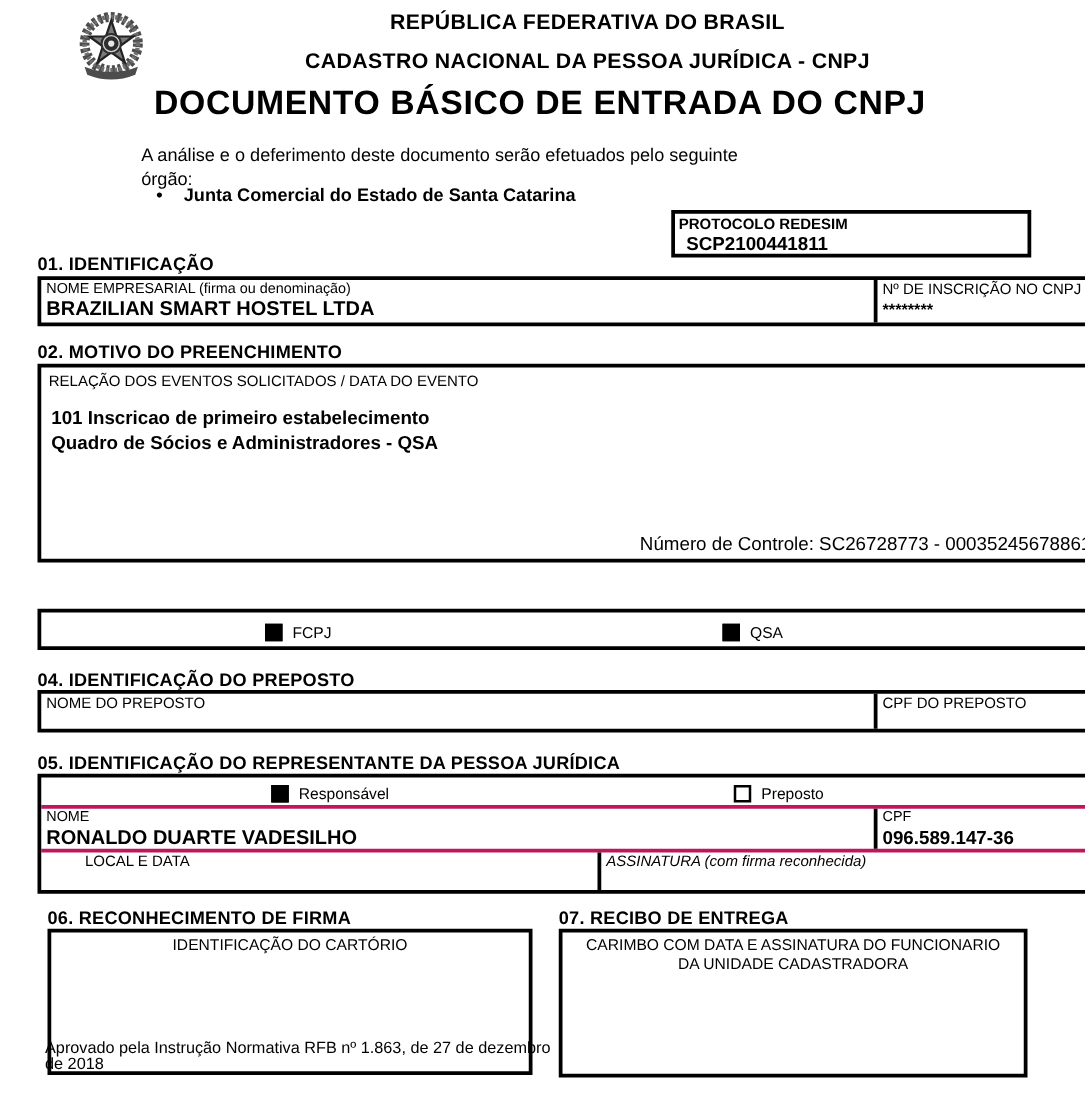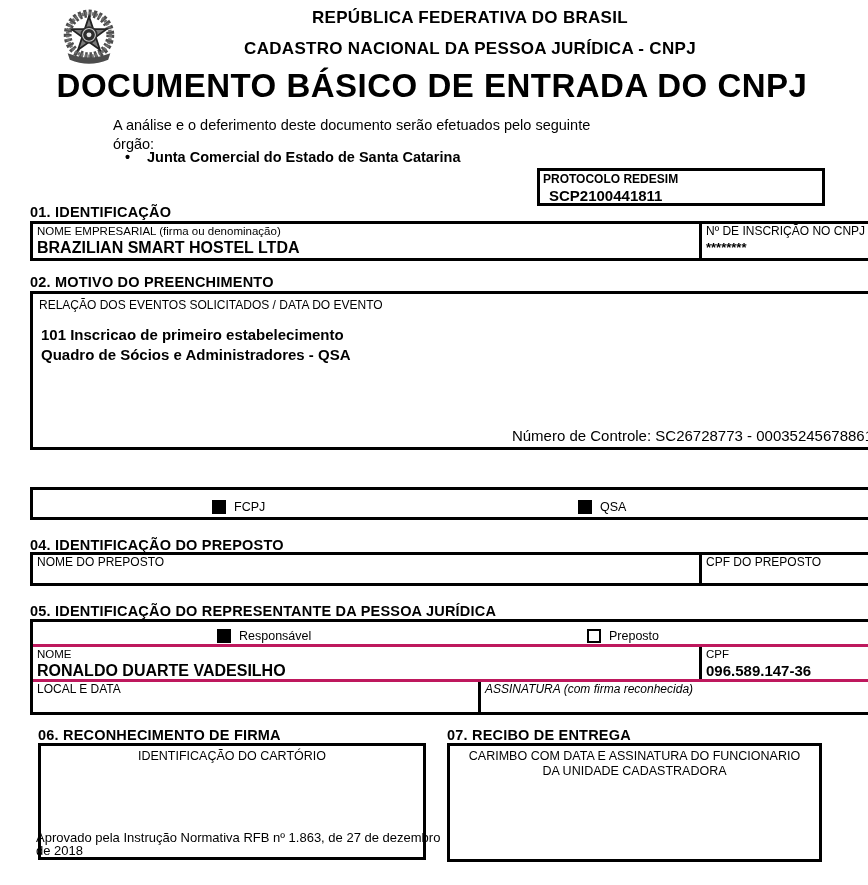--- a/index.html
+++ b/index.html
@@ -2,21 +2,21 @@
 <html><head>
 <meta charset="utf-8">
 <style>
   html,body{margin:0;padding:0;background:#fff;}
   .page{position:relative;width:868px;height:885px;background:#fff;color:#000;
         font-family:"Liberation Sans", sans-serif;overflow:hidden;}
   .abs{position:absolute;}
   .b3{border:3px solid #000;box-sizing:border-box;}
 
   .hline{left:72px;width:796px;text-align:center;font-weight:bold;font-size:17px;letter-spacing:.3px;}
-  .htitle{left:0;width:864px;text-align:center;font-weight:bold;font-size:33px;letter-spacing:.5px;}
+  .htitle{left:0;width:864px;text-align:center;font-weight:bold;font-size:27px;letter-spacing:.5px;}
 
   .intro{left:113px;top:116px;width:640px;font-size:14.5px;line-height:19px;}
   .bullet-row{left:125px;top:149px;font-size:14.5px;font-weight:bold;}
   .bullet-row .bdot{display:inline-block;width:22px;font-weight:bold;}
 
   .protocol{left:537px;top:168px;width:288px;height:38px;}
   .plabel{font-size:12px;padding:1px 3px;font-weight:bold;}
   .pvalue{font-size:15px;font-weight:bold;padding-left:9px;}
 
   .sec-h{left:30px;font-weight:bold;font-size:14.5px;letter-spacing:.2px;}
@@ -144,21 +144,21 @@
         </div>
         <div class="cell-right">
           <div class="cell-label">CPF</div>
           <div class="cell-value" style="font-size:15px;">096.589.147-36</div>
         </div>
       </div>
     </div>
     <div class="row" style="height:30px;">
       <div class="flexrow">
         <div style="width:445px;box-sizing:border-box;">
-          <div class="cell-label" style="font-size:12px;">LOCAL E DATA</div>
+          <div class="cell-label" style="font-size:12px;margin-left:31px;">LOCAL E DATA</div>
         </div>
         <div style="flex:1;border-left:3px solid #000;box-sizing:border-box;font-style:italic;">
           <div class="cell-label" style="font-size:12px;">ASSINATURA (com firma reconhecida)</div>
         </div>
       </div>
     </div>
   </div>
 
   <div class="abs sec-h" style="left:38px;top:727px;">06. RECONHECIMENTO DE FIRMA</div>
   <div class="abs b3" style="left:38px;top:743px;width:388px;height:117px;">

